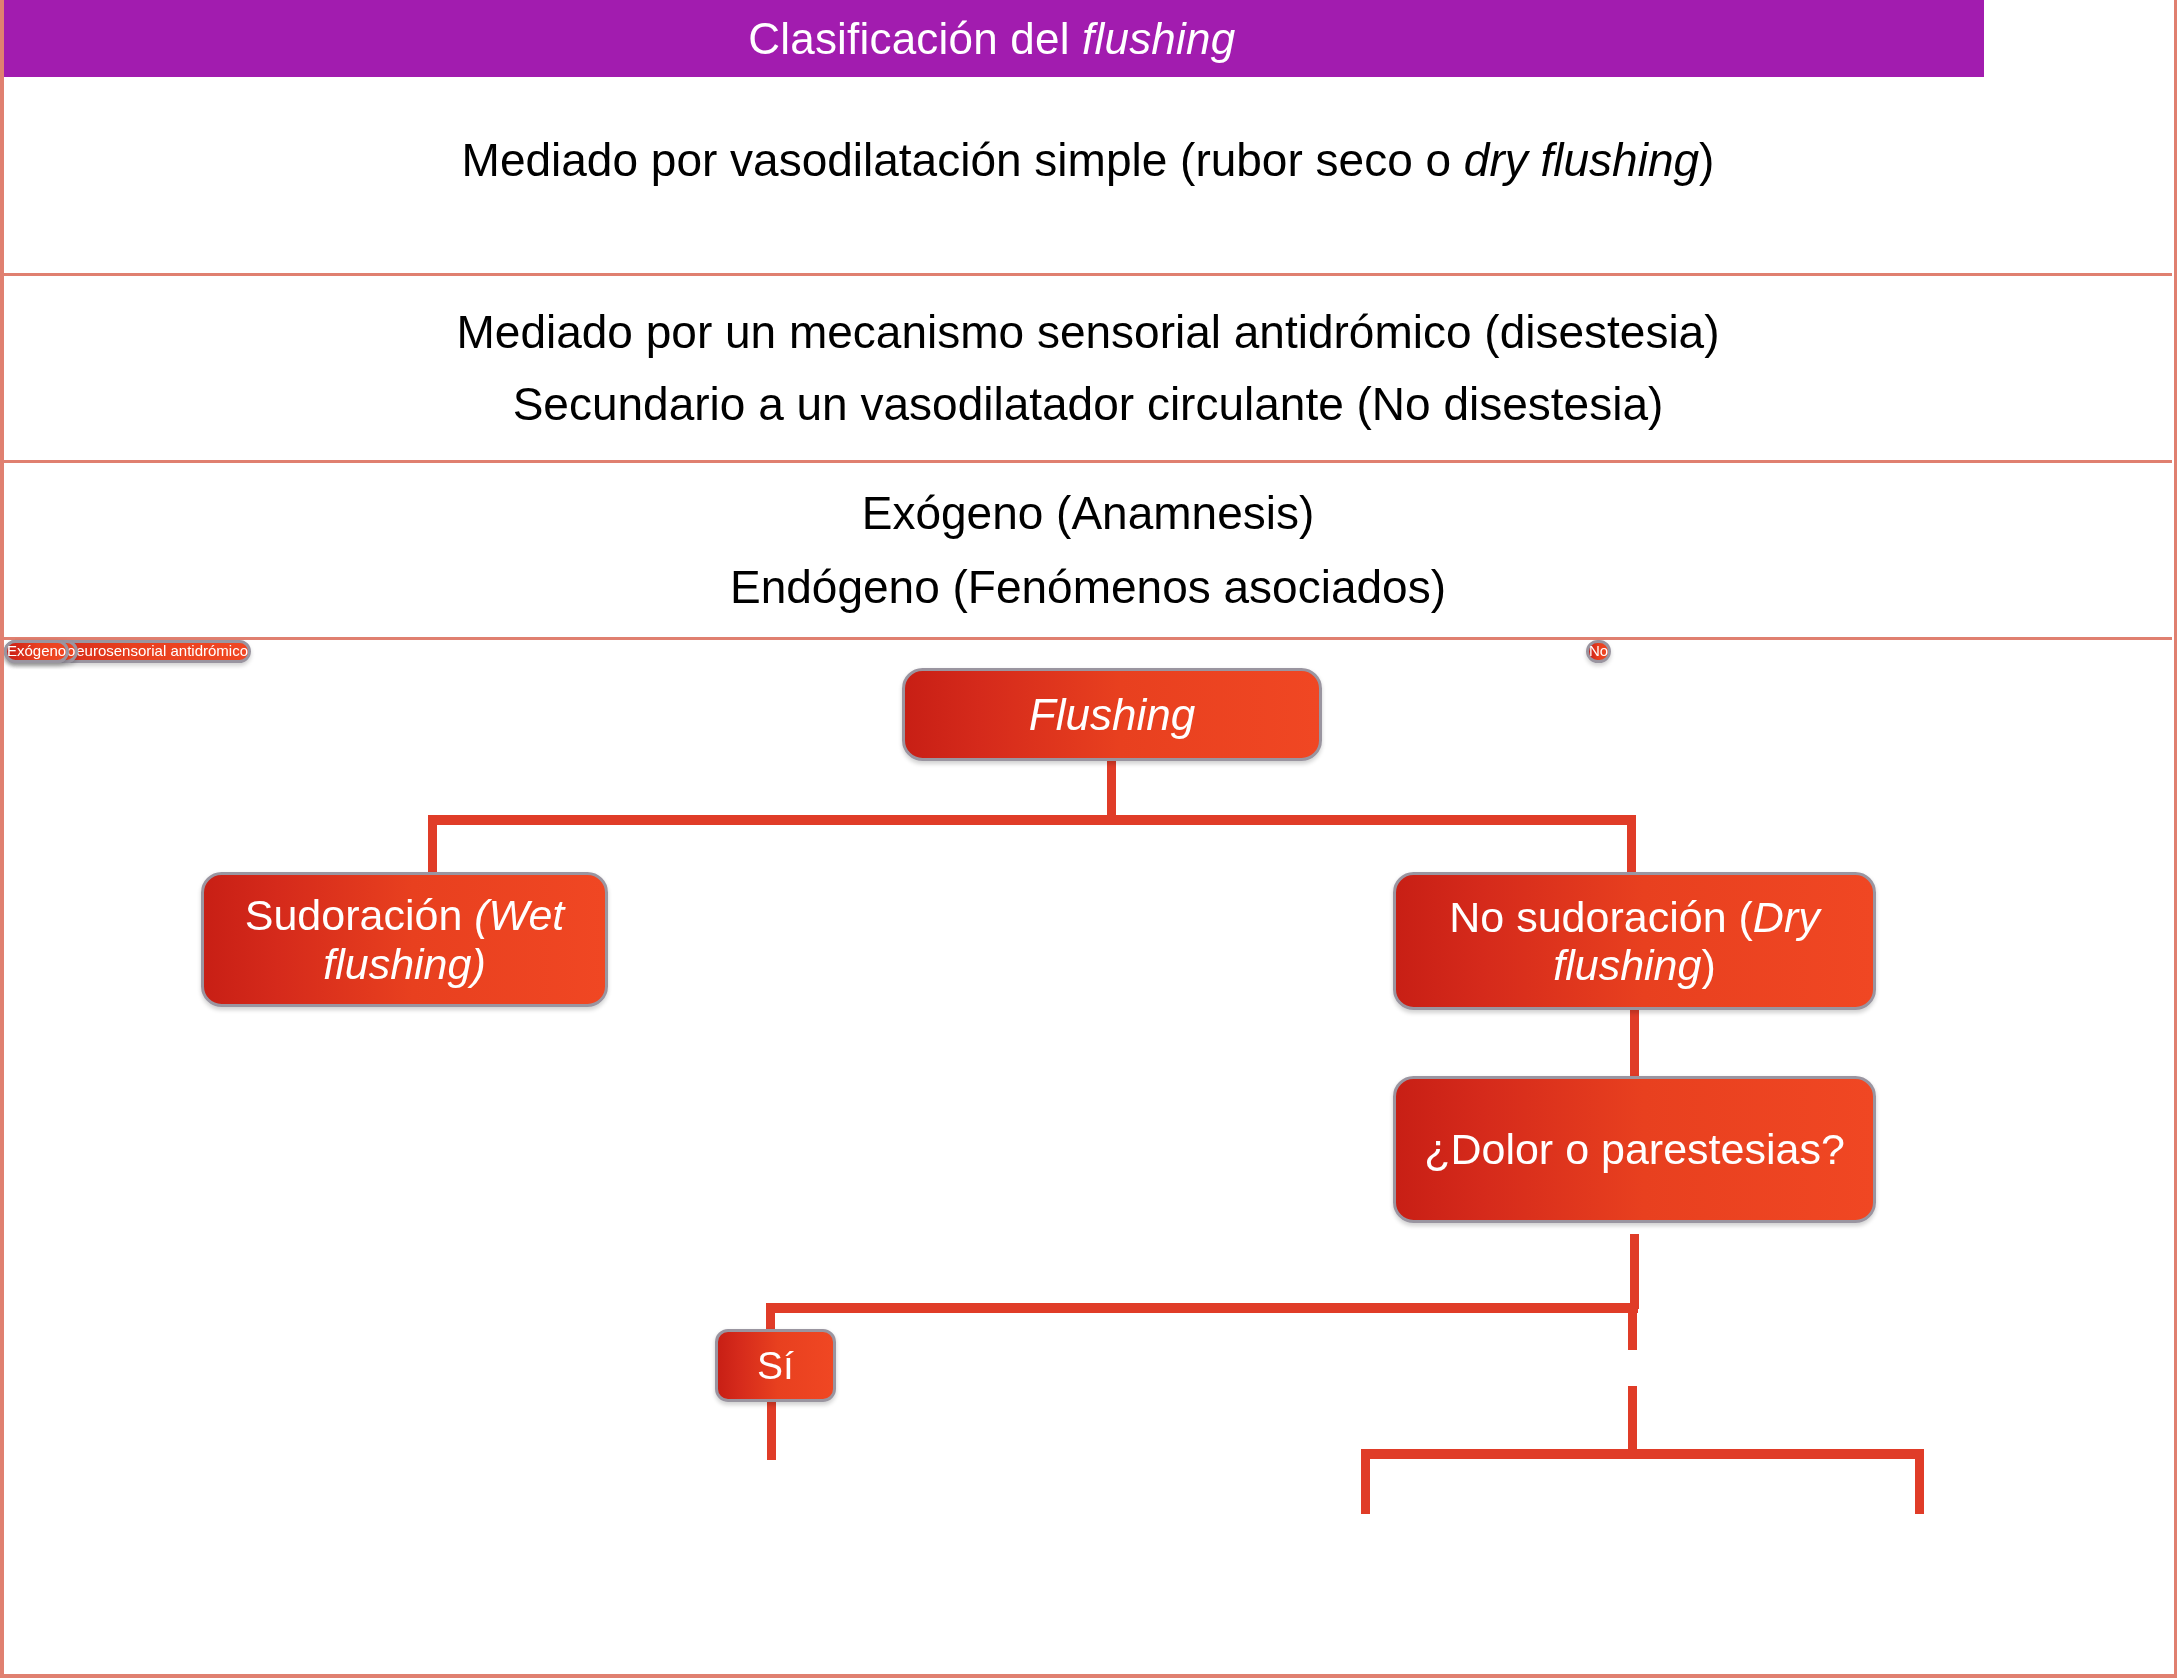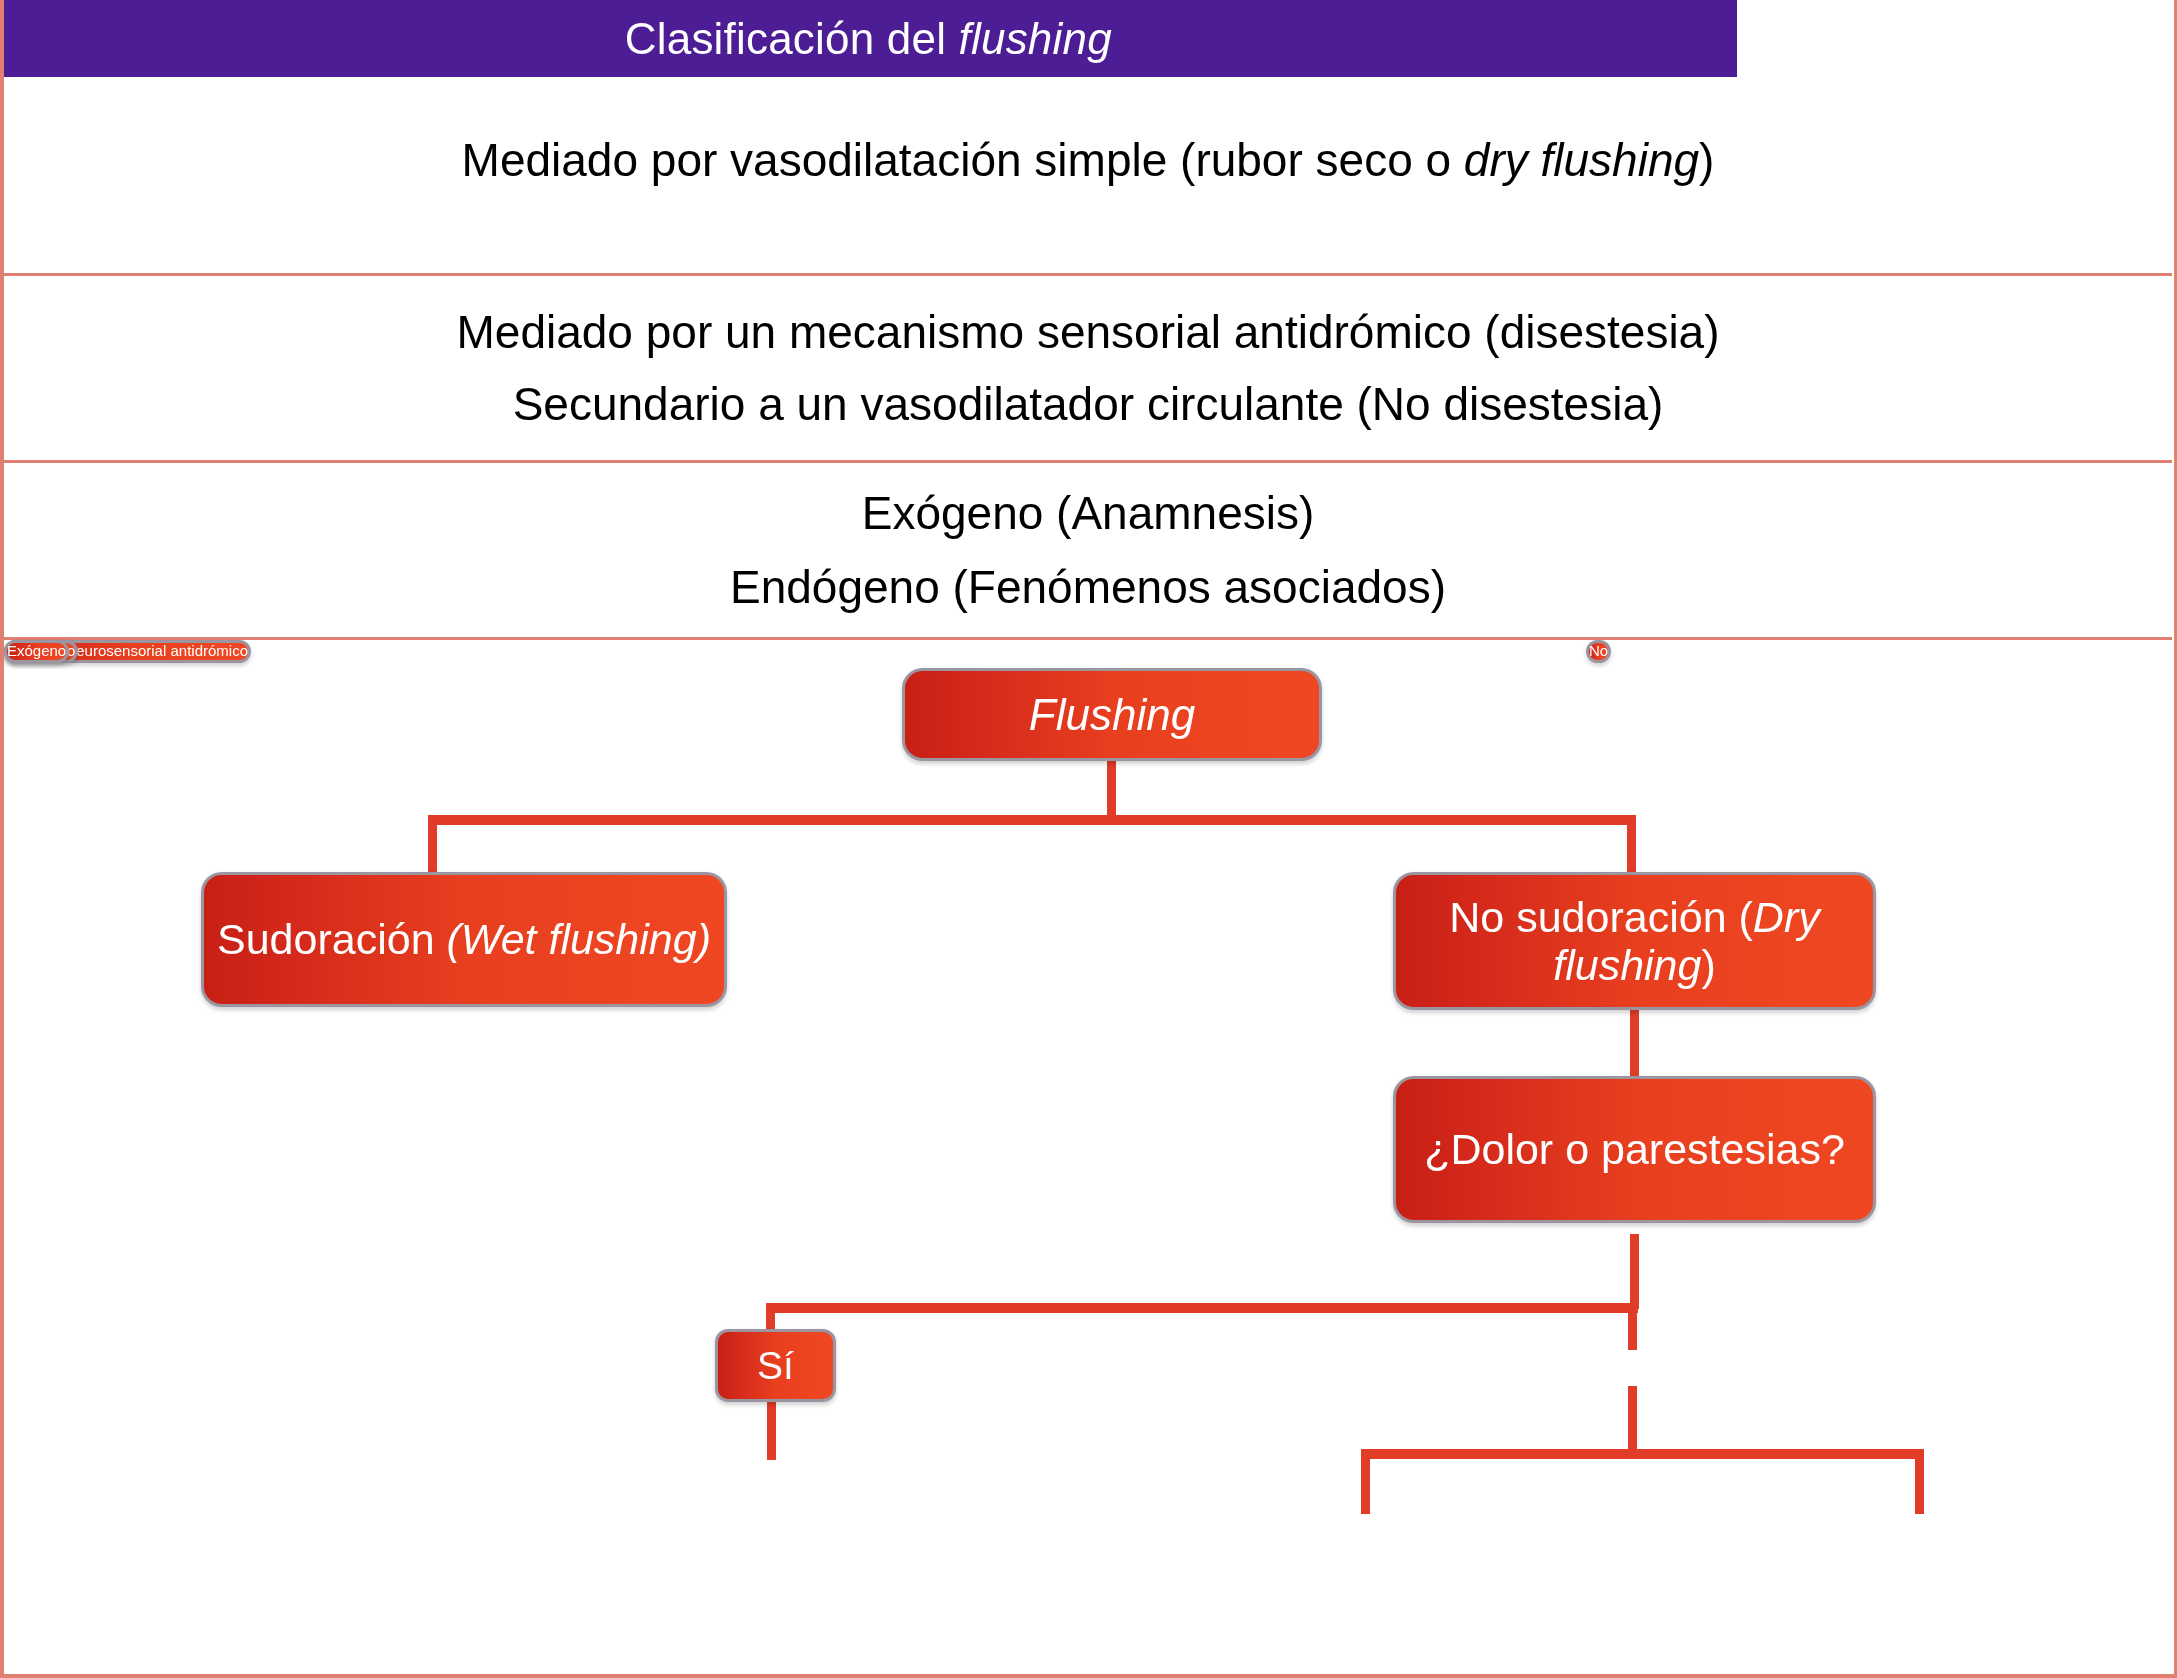--- a/index.html
+++ b/index.html
@@ -20,23 +20,23 @@
     border-left: 4.7px solid #e08070;
     border-right: 4.7px solid #e08070;
     border-bottom: 4.7px solid #e08070;
   }
 
   
   .header-band {
     position: absolute;
     left: -4.7px;
     top: 0;
-    width: 1738px;
+    width: 1985px;
     height: 77px;
-    background: #4c1d95;
+    background: #a21caf;
     display: flex;
     align-items: center;
     justify-content: center;
   }
   .header-title {
     color: #ffffff;
     font-size: 44px;
     letter-spacing: 0.2px;
     white-space: nowrap;
   }
@@ -107,21 +107,21 @@
   .conn {
     position: absolute;
     background: #e03c28;
     z-index: 1;
   }
   .conn.v { width: 9.3px; }
   .conn.h { height: 10.3px; }
 
   
   #node-flushing      { left: 898px;  top: 28px;   width: 420px; height: 93px; font-size: 44px; }
-  #node-sudoracion    { left: 197px;  top: 232px;  width: 526px; height: 135px; font-size: 43px; }
+  #node-sudoracion    { left: 197px;  top: 232px;  width: 407px; height: 135px; font-size: 43px; }
   #node-no-sudoracion { left: 1389px; top: 232px;  width: 483px; height: 138px; font-size: 43px; }
   #node-dolor         { left: 1389px; top: 436px;  width: 483px; height: 147px; font-size: 43px; }
   #node-si            { left: 711px;  top: 689px;  width: 121px; height: 73px;  font-size: 39px; }
   #node-no            { left: 1582px; top": 0;     }
   #node-no            { left: 1582px; top: 689px;  width: 119px; height: 73px;  font-size: 39px; }
   #node-neuro         { left: 512px;  top: 818px;  width: 516px; height: 186px; font-size: 43px; }
   #node-endogeno      { left: 1232px; top: 872px;  width: 258px; height: 132px; font-size: 43px; }
   #node-exogeno       { left: 1787px; top: 872px;  width: 262px; height: 131px; font-size: 43px; }
 
   .stack { display: flex; flex-direction: column; }

